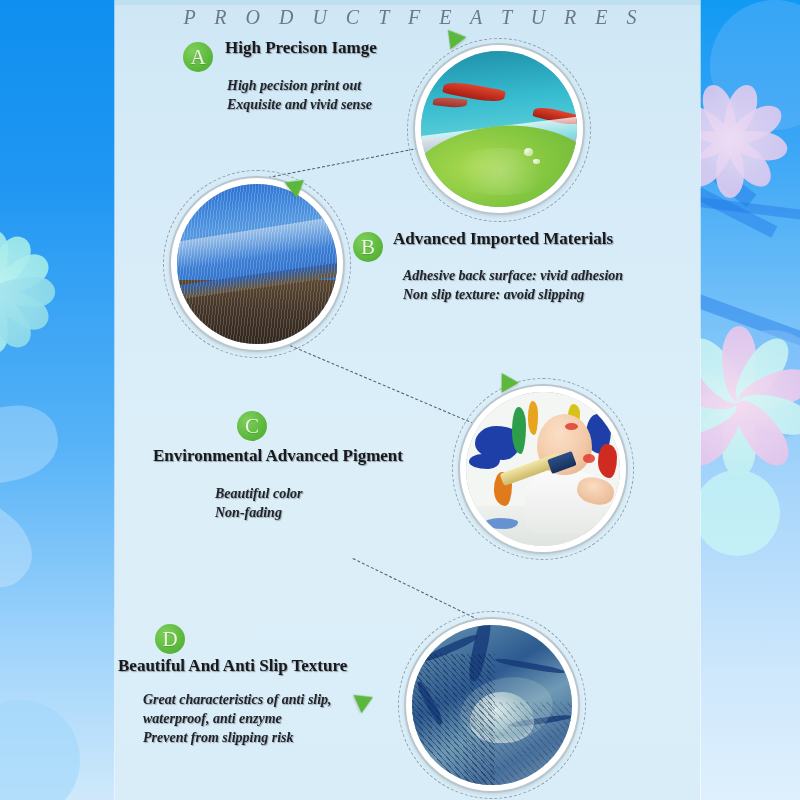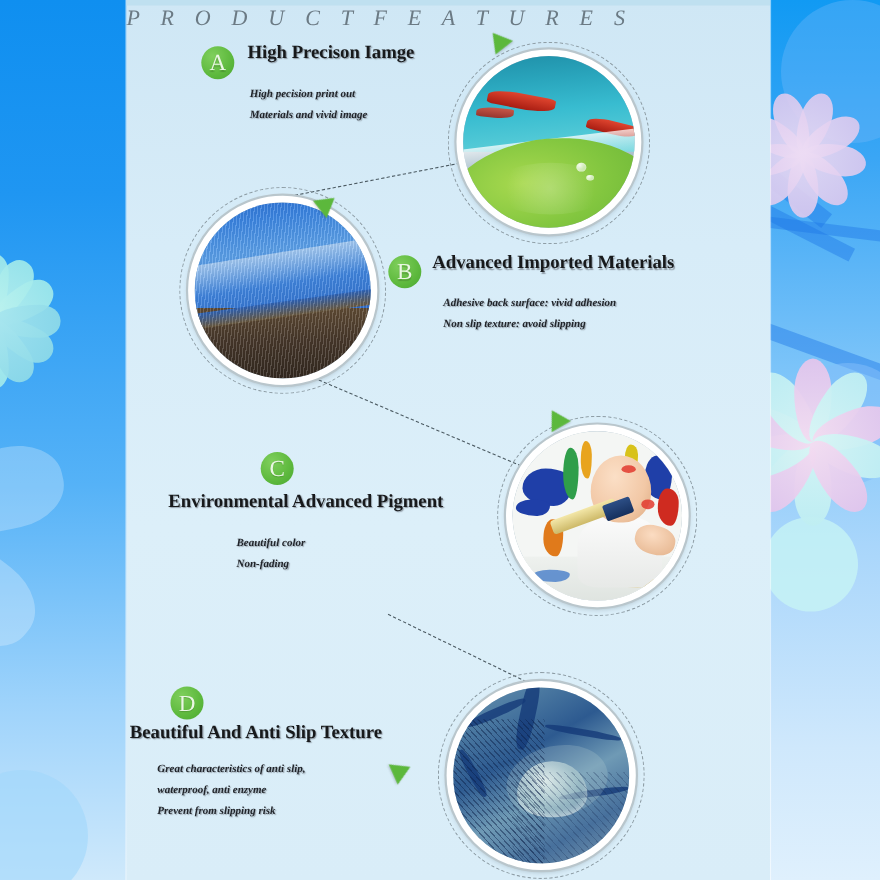--- a/index.html
+++ b/index.html
@@ -53,35 +53,35 @@
   .blob4{right:-40px;top:0px;width:130px;height:130px;background:rgba(120,185,250,.35);}
 
   
   #panel{position:absolute;left:115px;top:0;width:585px;height:800px;
     background:linear-gradient(180deg,#cfe7f5 0%,#d7ecf8 28%,#dceff9 60%,#d9edf8 100%);
     box-shadow:0 0 0 1px rgba(255,255,255,.55);}
   .panel-topline{position:absolute;left:0;top:0;width:585px;height:5px;
     background:#bfe0f0;}
 
   
-  #title{position:absolute;left:0;top:6px;width:597px;text-align:left;
+  #title{position:absolute;left:0;top:6px;width:597px;text-align:center;
     font-family:"Liberation Serif",serif;font-style:italic;font-size:20px;
     letter-spacing:7px;color:#6b7a84;white-space:nowrap;}
 
   
   .badge{position:absolute;width:30px;height:30px;border-radius:50%;
     background:radial-gradient(circle at 34% 30%,#7fcf5c 0%,#5cb83c 62%,#4aa732 100%);
     color:#eaf7e3;font-family:"Liberation Serif",serif;font-size:21px;
     line-height:30px;text-align:center;font-weight:400;
     text-shadow:0 1px 1px rgba(0,0,0,.18);}
   .headline{position:absolute;font-family:"Liberation Serif",serif;
     font-weight:bold;font-size:17px;color:#17191b;white-space:nowrap;
     text-shadow:1px 1px 1px rgba(120,130,140,.75);}
   .body{position:absolute;font-family:"Liberation Serif",serif;
-    font-weight:bold;font-style:italic;font-size:10px;color:#20242a;
+    font-weight:bold;font-style:italic;font-size:14px;color:#20242a;
     line-height:19px;text-shadow:1px 1px 1px rgba(130,140,150,.7);
     white-space:nowrap;}
 
   
   .photo{position:absolute;border-radius:50%;
     border:6px solid #ffffff;
     box-shadow:0 0 0 2px #b9c6cc, 0 2px 5px rgba(60,80,95,.28);
     overflow:hidden;background:#9fb6c4;}
   .photo .inner{position:absolute;inset:0;}
 
@@ -237,21 +237,21 @@
     <div id="title">P R O D U C T   F E A T U R E S</div>
 
     <div class="dash" style="left:148px;top:178px;width:168px;transform:rotate(-11deg);"></div>
     <div class="dash" style="left:175px;top:345px;width:215px;transform:rotate(23deg);"></div>
     <div class="dash" style="left:238px;top:558px;width:160px;transform:rotate(26deg);"></div>
 
     <div class="badge" style="left:68px;top:42px;">A</div>
     <div class="headline" style="left:110px;top:38px;">High Precison Iamge</div>
     <div class="body" style="left:112px;top:76px;">
       <div>High pecision print out</div>
-      <div>Materials and vivid image</div>
+      <div>Exquisite and vivid sense</div>
     </div>
 
     <div class="halo" style="left:292px;top:38px;width:182px;height:182px;"></div>
     <div class="photo" style="left:300px;top:45px;width:156px;height:156px;">
       <div class="inner">
         <div class="pa-water"></div>
         <div class="fish f1"></div>
           <div class="fish f2"></div>
           <div class="fish f3"></div>
         <div class="pa-wave"></div>

